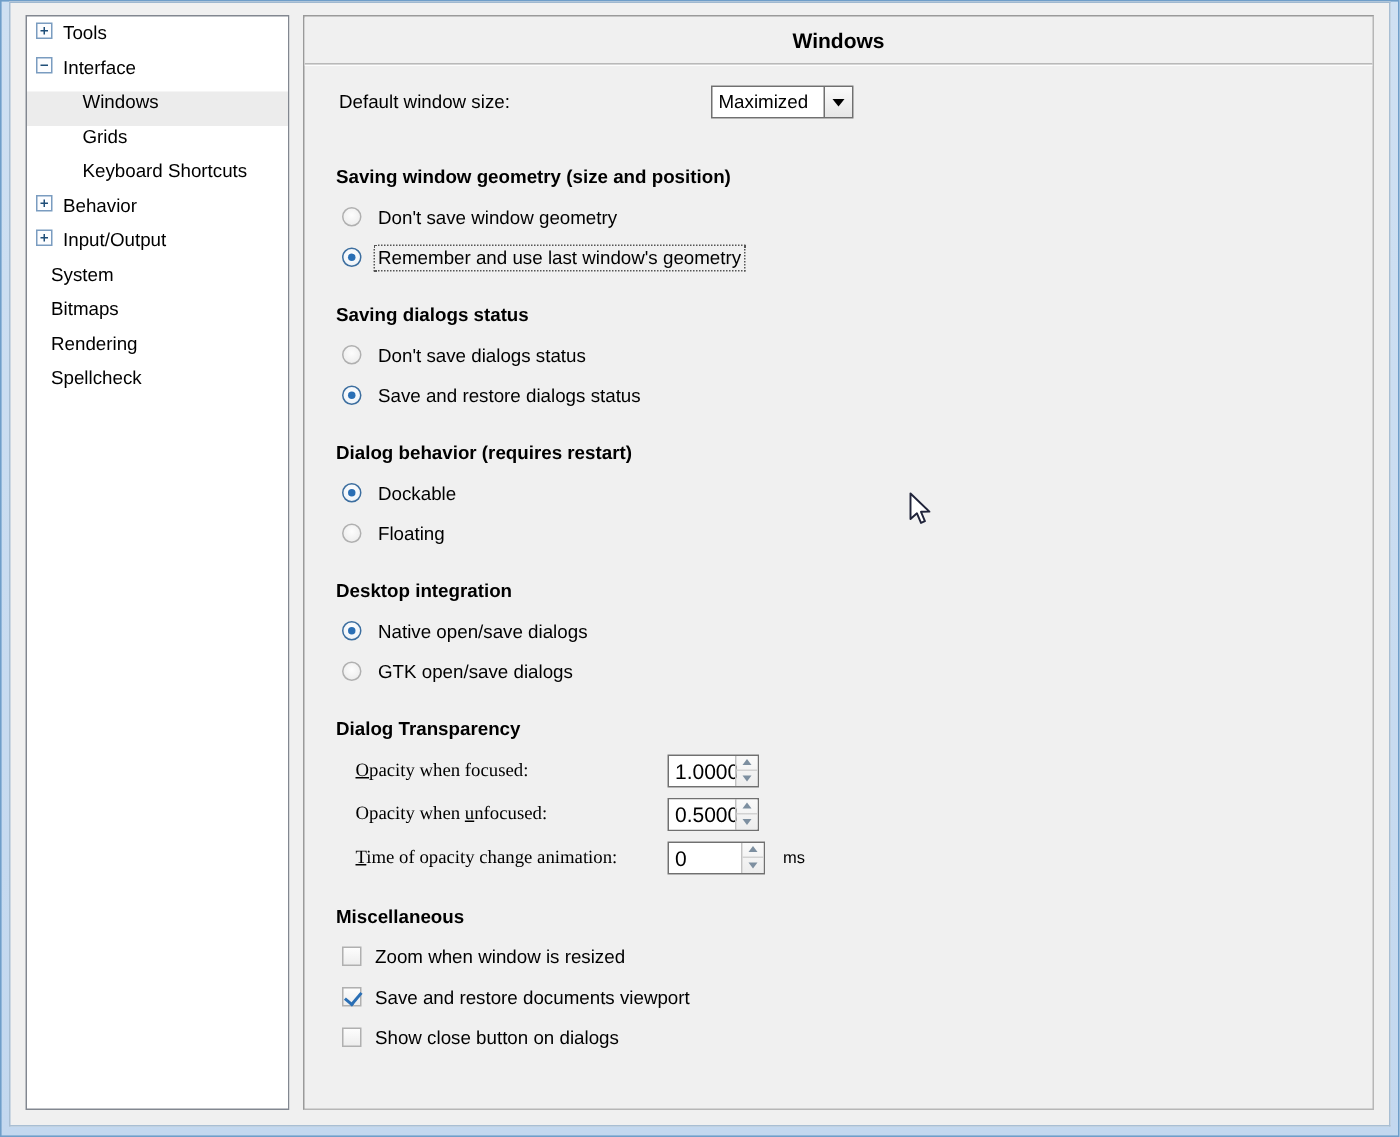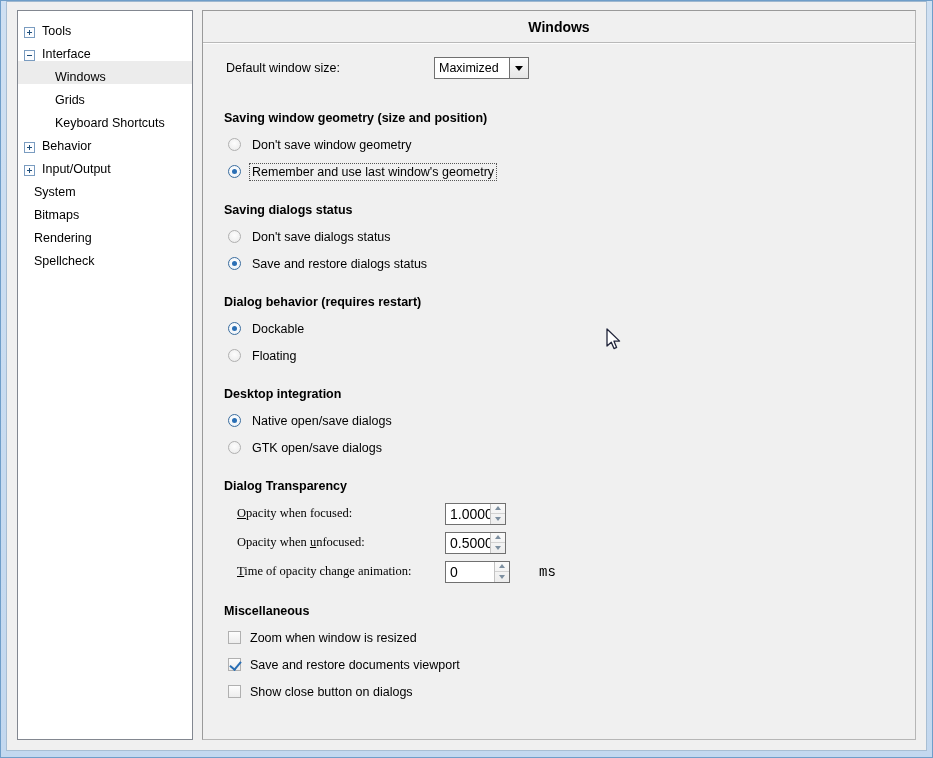--- a/index.html
+++ b/index.html
@@ -66,21 +66,21 @@
   
   .tree-panel {
     width: 176px;
     background: #fff;
     border: 1px solid #828790;
     overflow: hidden;
     flex: none;
     padding-top: 4px;
   }
   .tree-item {
-    display: flex; align-items: flex-end;
+    display: flex; align-items: flex-start;
     height: 23px;
     padding-left: 6px;
     font-size: 12.5px;
     cursor: default;
     white-space: nowrap;
   }
   .tree-item.selected { background: #ececec; }
   .expander {
     width: 11px; height: 11px;
     border: 1px solid #7a9cc0;
@@ -125,21 +125,21 @@
   
   .row { display: flex; align-items: center; }
   .label { font-size: 12.5px; }
   .group-title {
     font-weight: bold;
     font-size: 12.5px;
     margin: 18px 0 6px 5px;
   }
   .group-title.first { margin-top: 32px; }
 
-  .combo-row { padding-left: 7px; }
+  .combo-row { padding-left: 7px; gap: 40px; }
   .combo-row .label { width: 208px; }
   .combo {
     display: flex; height: 22px; width: 95px;
     border: 1px solid #707070;
     background: #fff;
     align-items: stretch;
     cursor: pointer;
   }
   .combo-value {
     flex: 1; display: flex; align-items: center;
@@ -222,21 +222,21 @@
     border-left: 3px solid transparent;
     border-right: 3px solid transparent;
     border-bottom: 4px solid #7d8fa0;
   }
   .tri-down-s {
     width: 0; height: 0;
     border-left: 3px solid transparent;
     border-right: 3px solid transparent;
     border-top: 4px solid #7d8fa0;
   }
-  .unit { margin-left: 29px; font-size: 14px; font-family: Liberation Mono, monospace; }
+  .unit { margin-left: 12px; font-size: 11px; }
 
   
   .check-row {
     display: flex; align-items: center;
     height: 27px;
     padding-left: 9px;
     cursor: pointer;
   }
   .checkbox {
     width: 13px; height: 13px;

